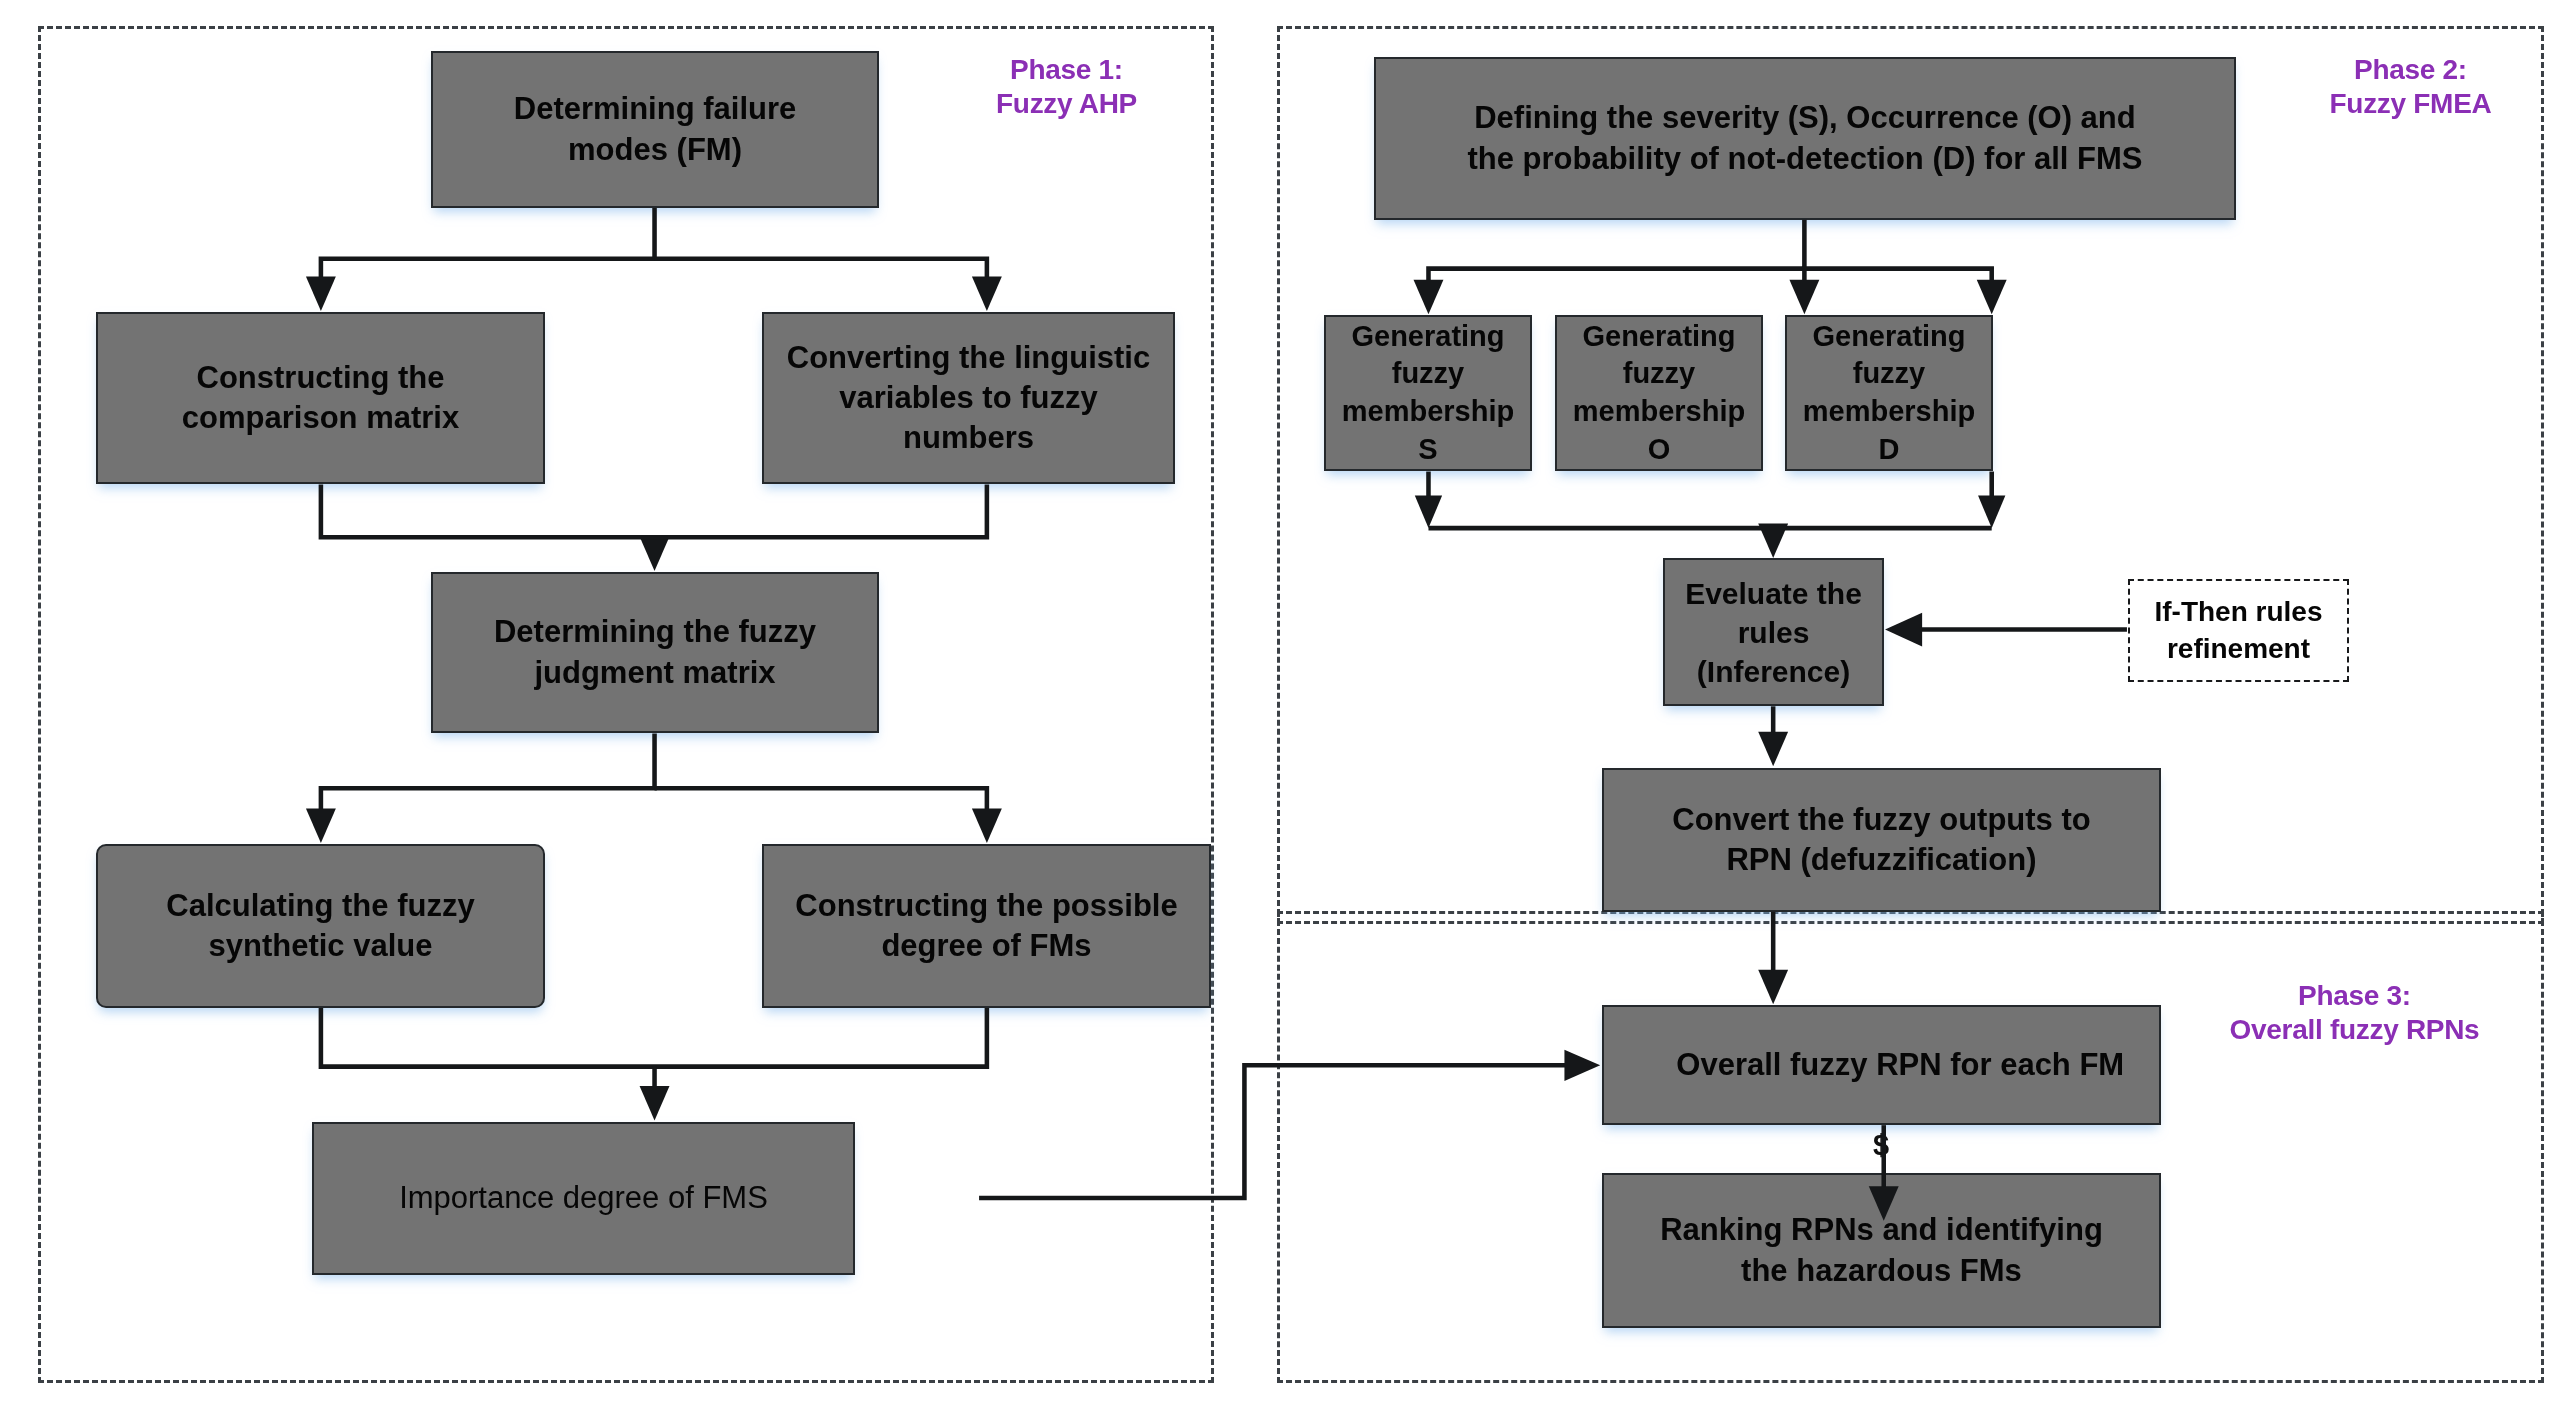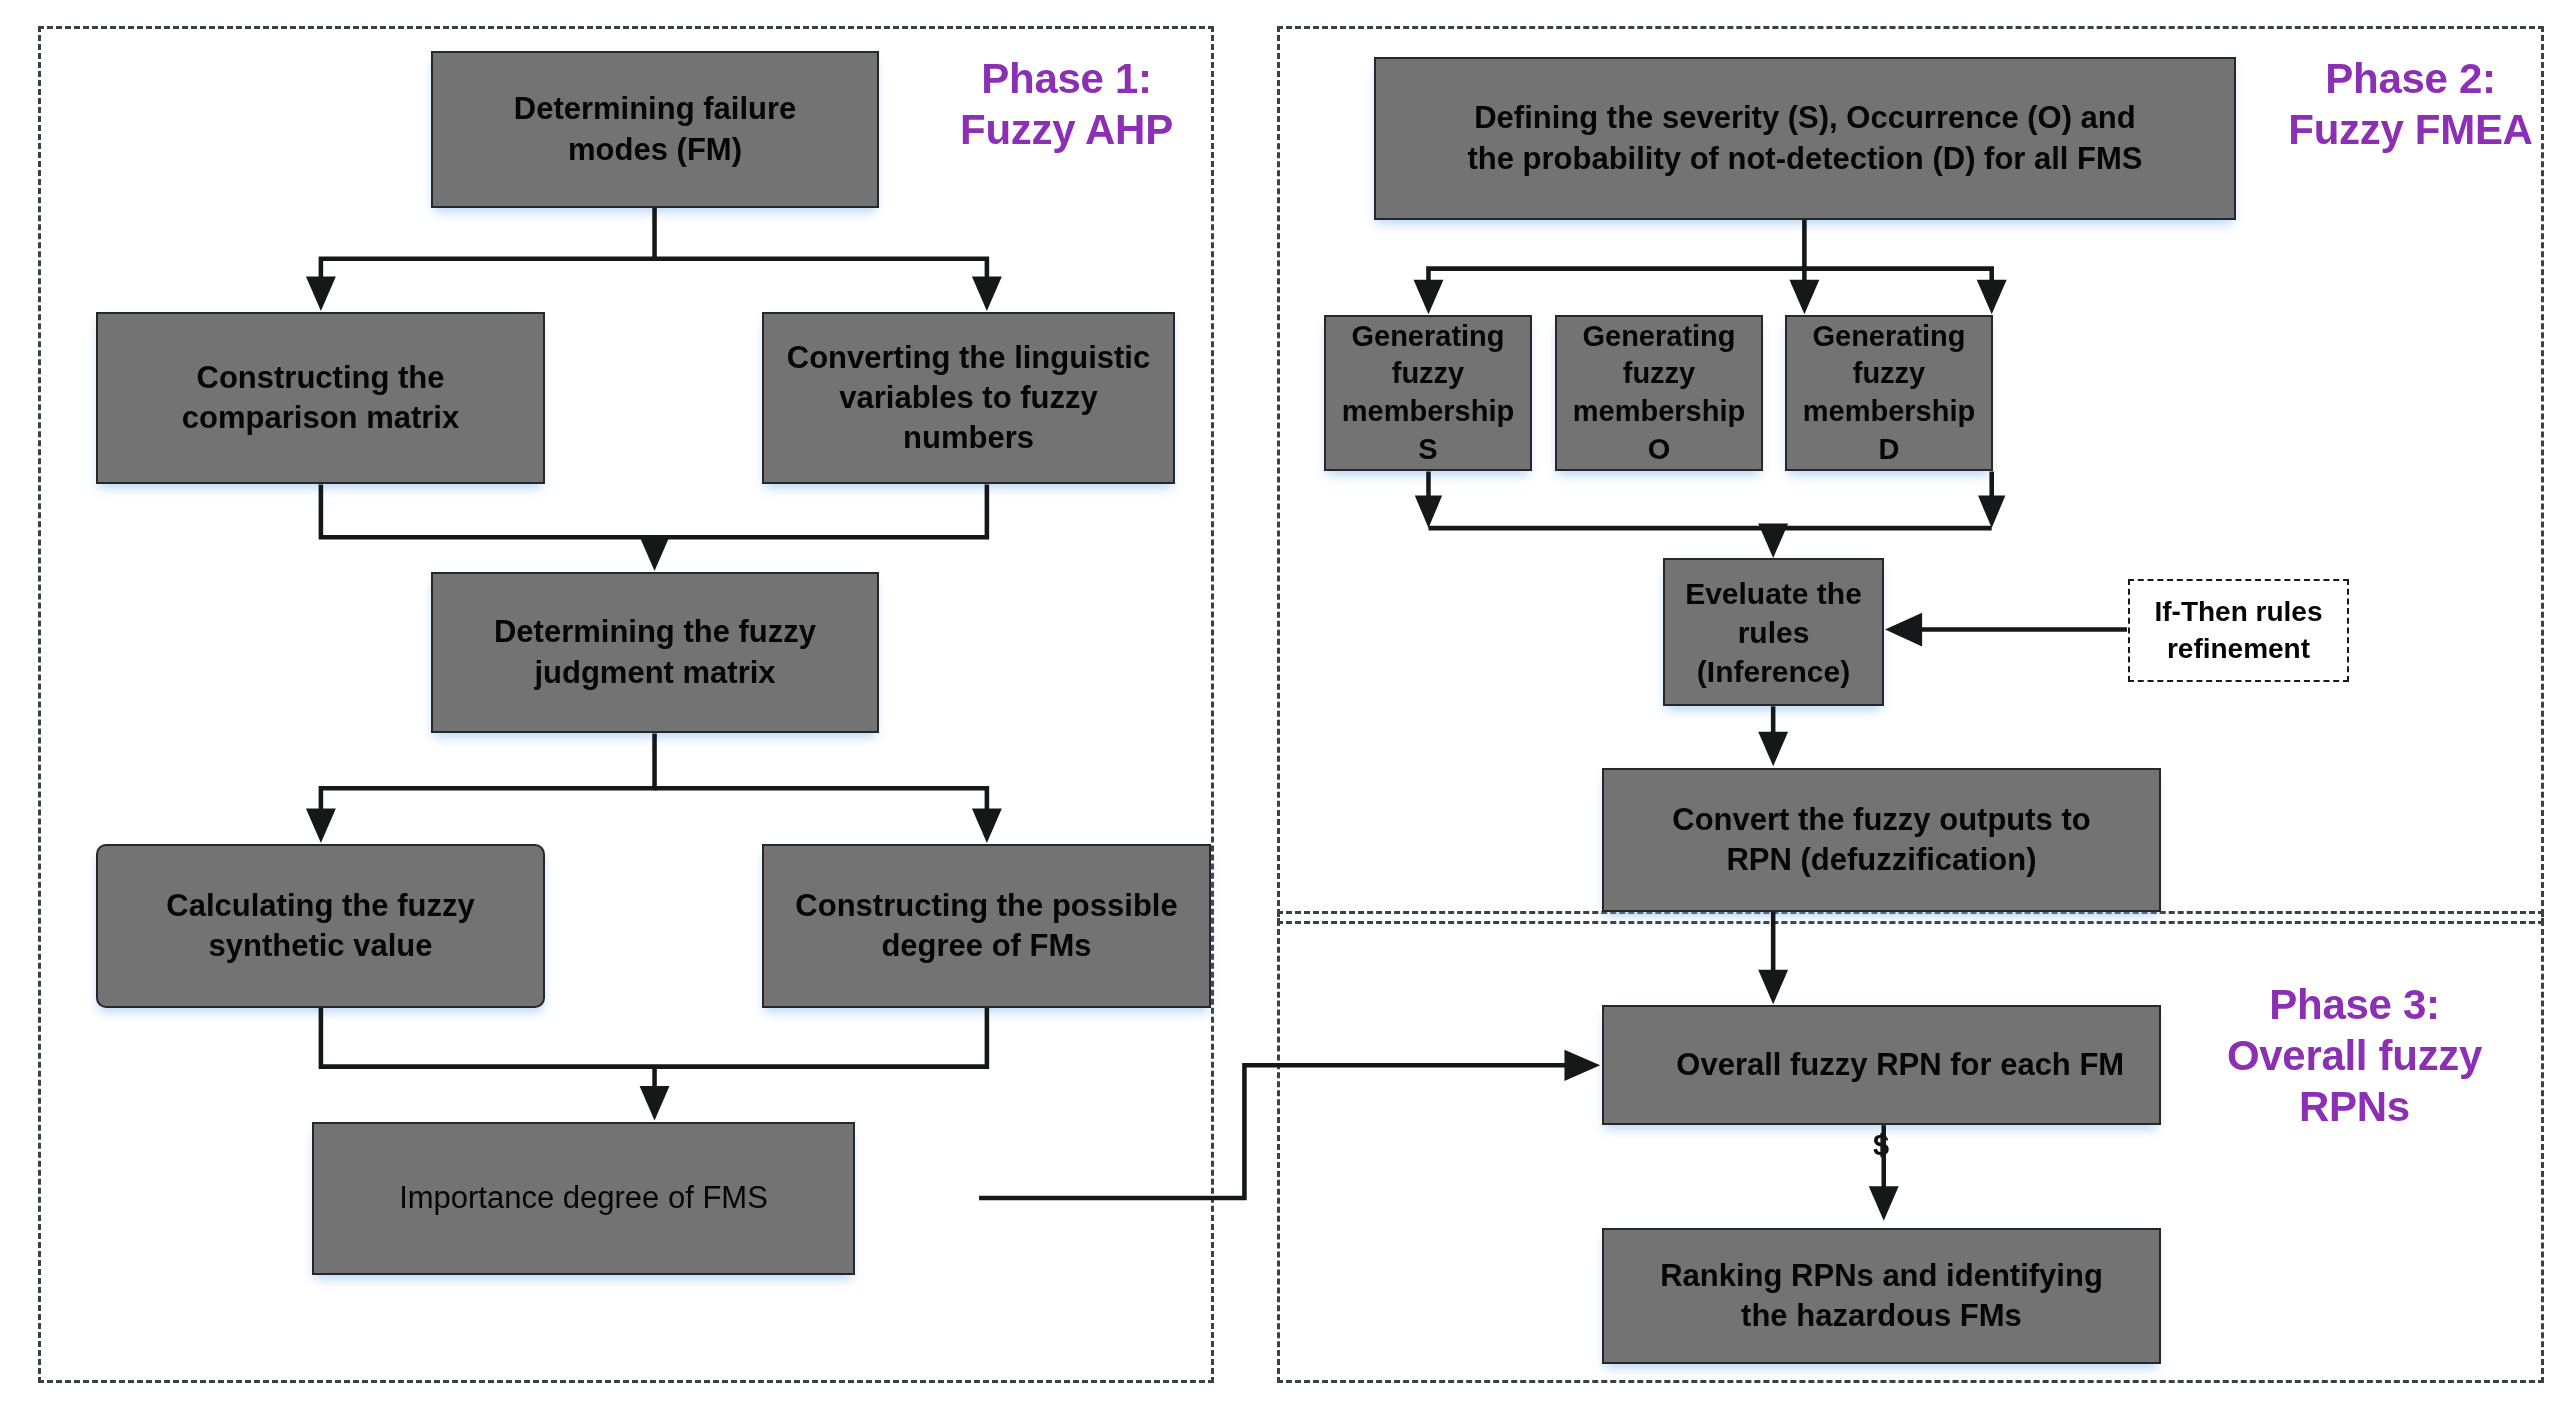--- a/index.html
+++ b/index.html
@@ -13,21 +13,21 @@
     border:3.9px dashed #3b4045;
     box-sizing:border-box;
     background:transparent;
   }
 
   
   .phase-title{
     position:absolute;
     color:#8B2FB5;
     font-weight:bold;
-    font-size:42px;
+    font-size:28px;
     line-height:1.22;
     text-align:center;
     white-space:pre-line;
     letter-spacing:-0.3px;
   }
 
   
   .node{
     position:absolute;
     box-sizing:border-box;
@@ -150,21 +150,21 @@
 
   <div class="node" style="left:1602px;top:768px;width:559px;height:144px;font-size:31px;">
     <span>Convert the fuzzy outputs to
 RPN (defuzzification)</span>
   </div>
 
   <div class="node" style="left:1602px;top:1005px;width:559px;height:120px;font-size:31px;padding-left:44px;">
     <span>Overall fuzzy RPN for each FM</span>
   </div>
 
-  <div class="node" style="left:1602px;top:1228px;width:559px;height:136px;font-size:31px;">
+  <div class="node" style="left:1602px;top:1173px;width:559px;height:155px;font-size:31px;">
     <span>Ranking RPNs and identifying
 the hazardous FMs</span>
   </div>
 
   <div class="glyph" style="left:1873px;top:1129px;">$</div>
 
   <svg id="wires" viewBox="0 0 3960 2168" xmlns="http://www.w3.org/2000/svg">
 
     <g>
       <polyline points="1006,320 1006,398 493,398 493,452"></polyline>

